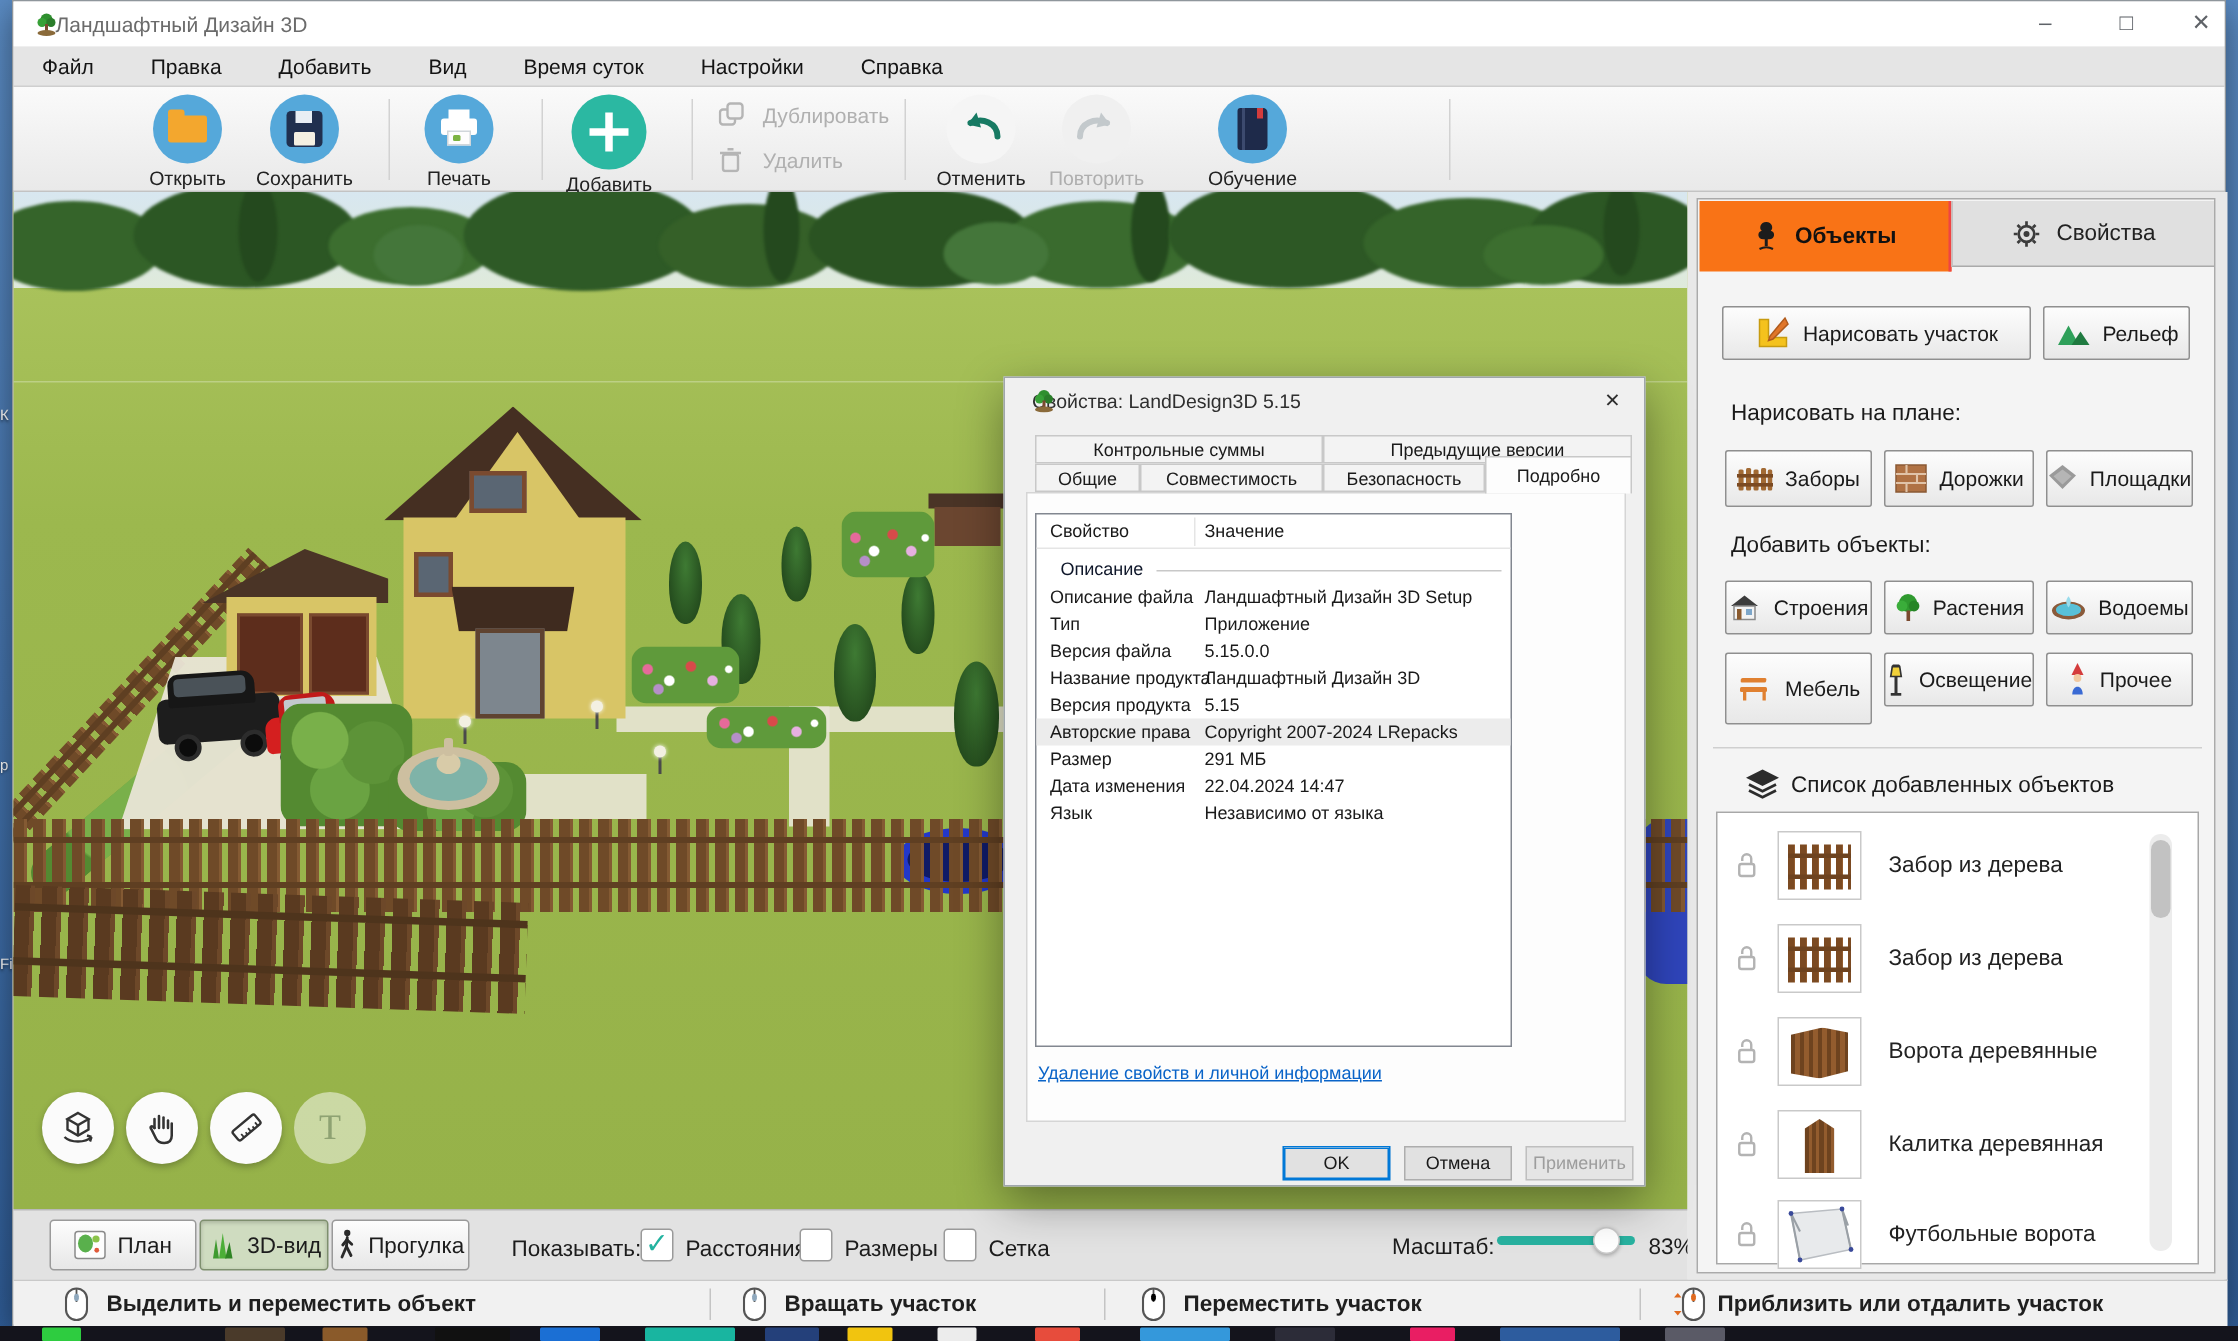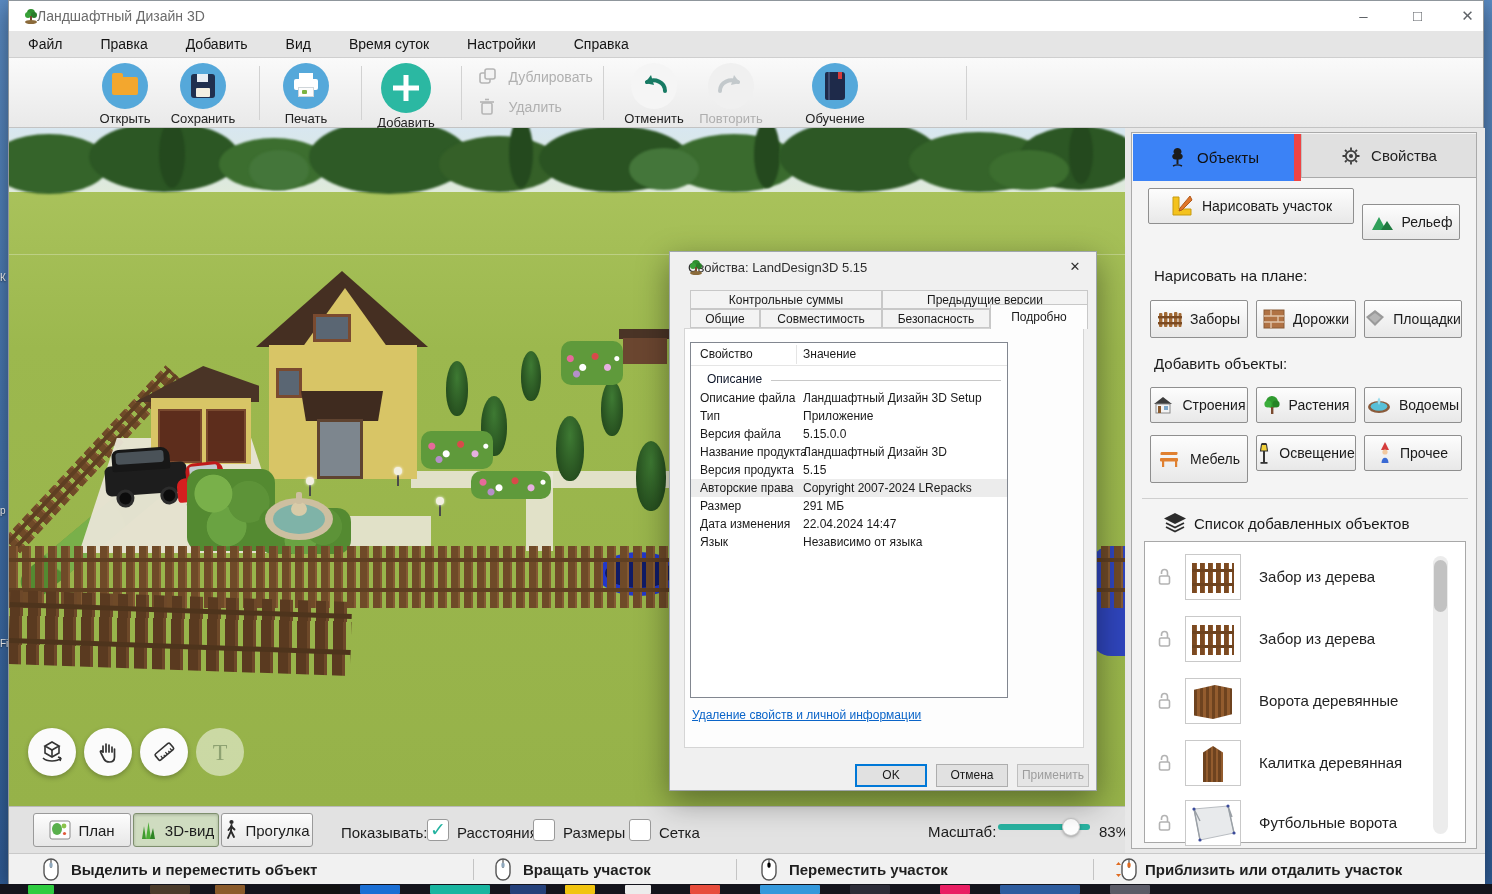--- a/index.html
+++ b/index.html
@@ -67,21 +67,21 @@
 .slider-thumb{position:absolute;width:18px;height:18px;border-radius:50%;background:#fff;border:1px solid #c9c9c9;box-shadow:0 1px 3px rgba(0,0,0,.3)}
 
 .statusbar{left:0;top:852px;width:1476px;height:31px;background:#f1f1f1;border-top:1px solid #c9c9c9}
 .sb-text{position:absolute;top:7px;font-size:15px;font-weight:600;color:#1f1f1f;white-space:nowrap}
 .sb-div{position:absolute;top:5px;width:1px;height:21px;background:#c4c4c4}
 .sb-icon{position:absolute;top:4px}
 
 .panel{left:1116px;top:127px;width:360px;height:725px;background:#e8e8e8}
 .card{position:absolute;left:6px;top:4px;width:346px;height:717px;background:#f4f4f4;border:1px solid #aaa}
 .ptab{position:absolute;display:flex;align-items:center;justify-content:center;gap:10px;font-size:15px}
-.ptab.active{background:#3b82f6;border-right:7px solid #ef4444;font-weight:normal;color:#111}
+.ptab.active{background:#f97316;border-right:2px solid #ef4444;font-weight:bold;color:#111}
 .ptab.idle{background:#e0e0e0;border-bottom:1px solid #aaa;border-left:1px solid #c2c2c2;color:#222}
 .pbtn{position:absolute;background:linear-gradient(#fdfdfd,#e8e8e8);border:1px solid #8f8f8f;border-radius:2px;display:flex;align-items:center;justify-content:center;gap:8px;font-size:14px;color:#1a1a1a;white-space:nowrap}
 .plabel{position:absolute;font-size:15px;color:#1a1a1a;font-weight:500}
 .pdivider{position:absolute;height:1px;background:#cfcfcf}
 .listbox{position:absolute;background:#fff;border:1px solid #a8a8a8}
 .obj-item{position:absolute;left:0;width:100%;height:56px}
 .thumb{position:absolute;left:40px;top:0;width:56px;height:46px;border:1px solid #c9c9c9;background:#fff}
 .obj-label{position:absolute;left:114px;top:14px;font-size:15px;color:#222;white-space:nowrap}
 .lockic{position:absolute;left:12px;top:14px}
 .sbar-track{position:absolute;width:15px;border-radius:8px;background:#ececec}
@@ -467,21 +467,21 @@
                 <g stroke="#3c3c3c" stroke-width="1.8" fill="none">
                   <circle cx="10" cy="10" r="5.2"></circle>
                   <path d="M10 1.5 V4 M10 16 V18.5 M1.5 10 H4 M16 10 H18.5 M4 4 L5.7 5.7 M14.3 14.3 L16 16 M16 4 L14.3 5.7 M5.7 14.3 L4 16"></path>
                 </g>
                 <circle cx="10" cy="10" r="2" fill="#3c3c3c"></circle>
               </svg>
             </span>
           <span>Свойства</span>
         </div>
 
-        <div class="pbtn" style="left:16px;top:55px;width:206px;height:36px">
+        <div class="pbtn" style="left:16px;top:71px;width:206px;height:36px">
           <span>
               <svg width="24" height="24" viewBox="0 0 24 24">
                 <path d="M3 3 L3 21 L21 21 L21 15 L9 15 L9 3 Z" fill="#f4c21d" stroke="#c79b10"></path>
                 <path d="M20 2 L22 6 L12 16 L9 17 L10 14 Z" fill="#e0762a" stroke="#b05a1c"></path>
               </svg>
             </span>
           <span>Нарисовать участок</span>
         </div>
         <div class="pbtn" style="left:230px;top:71px;width:98px;height:36px">
           <span>

